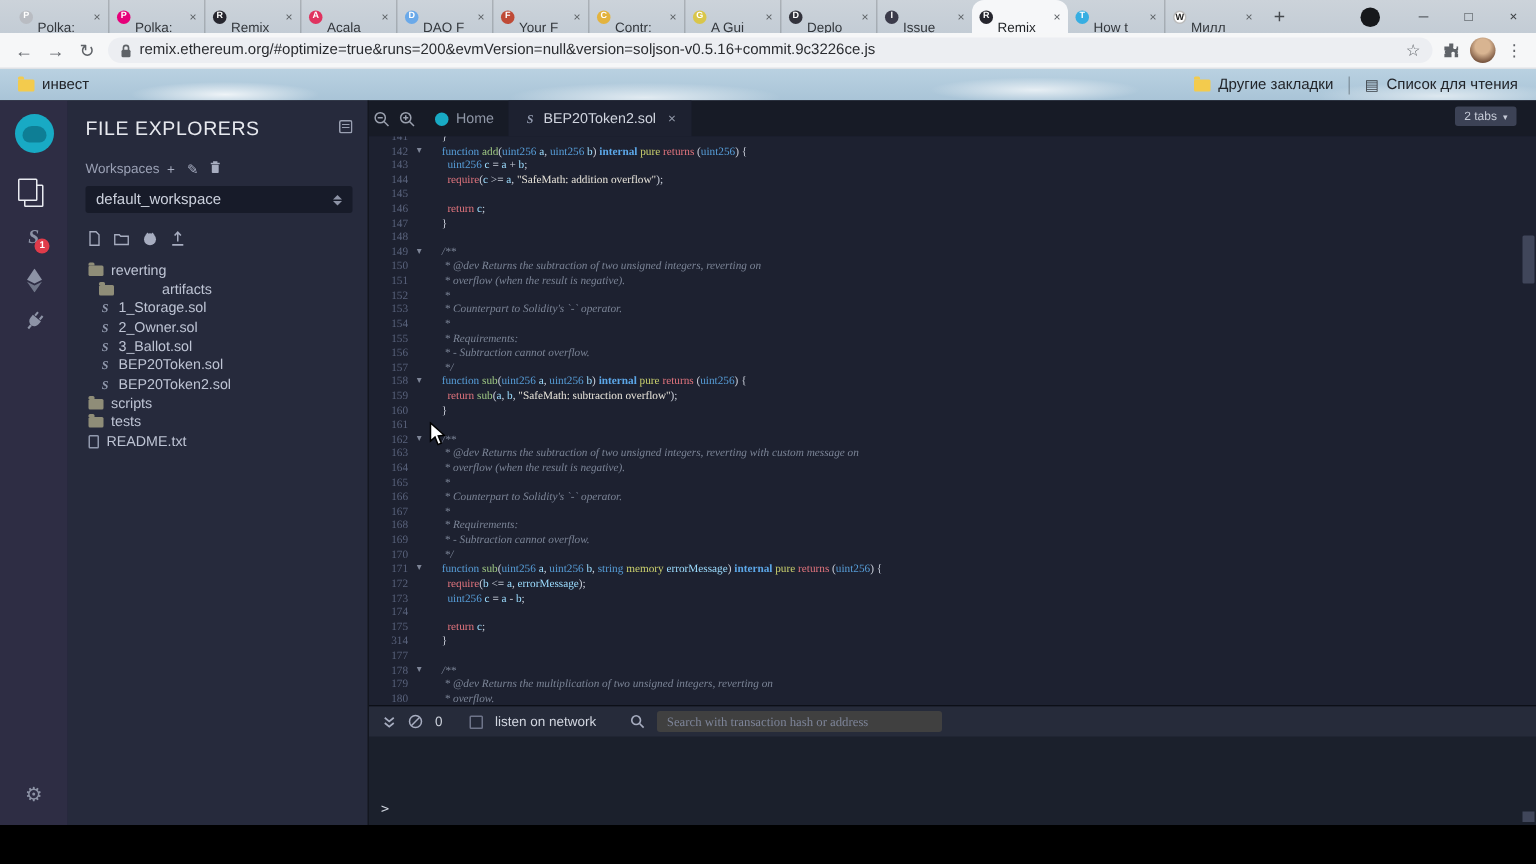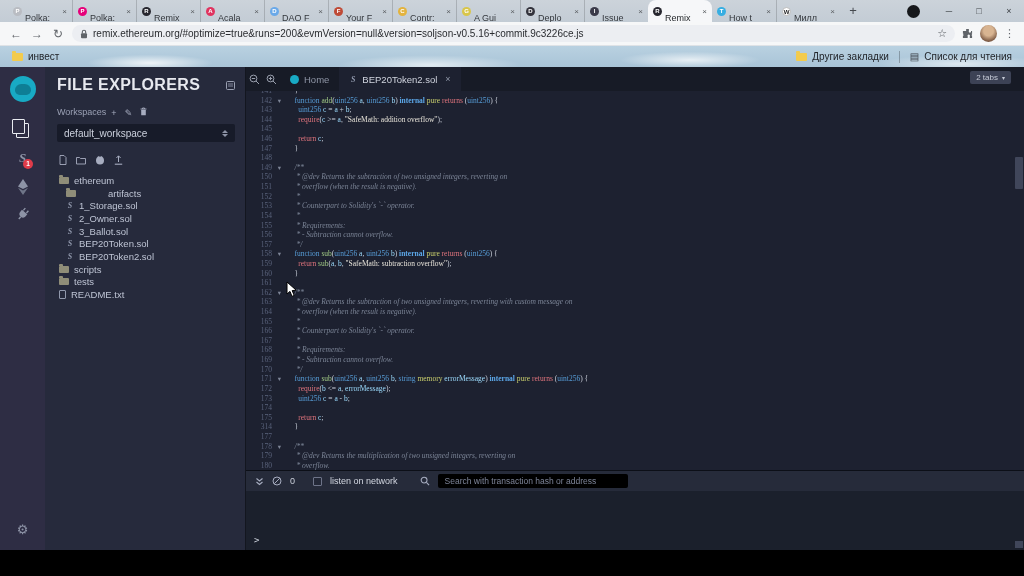--- a/index.html
+++ b/index.html
@@ -59,21 +59,21 @@
   .ibdocs::before{content:'';position:absolute;left:-5px;top:-5px;width:11px;height:13px;border:1.6px solid #e9ebf1;border-radius:1px;background:#2e2d44;z-index:-0;}
   .ibS{margin-top:12px;font-size:13px;font-weight:bold;font-style:italic;font-family:"Liberation Serif",serif;}
   .errbadge{position:absolute;right:-7px;bottom:-3px;min-width:10px;height:10px;border-radius:5px;background:#e03b4a;
             color:#fff;font-size:6.5px;line-height:10px;text-align:center;font-weight:bold;font-style:normal;font-family:"Liberation Sans",sans-serif;padding:0 2px;}
   .ibeth{margin-top:13px;}
   .ibplug{margin-top:12px;}
   .ibgear{position:absolute;bottom:13px;left:0;width:45px;text-align:center;font-size:13px;color:#8d93a6;}
 
   .sidepanel{width:201px;flex:none;background:#262a3c;border-right:1px solid #13161f;padding:9px 10px 0 12px;color:#c6cbda;}
   .sphead{display:flex;align-items:center;justify-content:space-between;}
-  .sptitle{font-size:16px;font-weight:bold;letter-spacing:.4px;color:#e7e9ef;}
+  .sptitle{font-size:13px;font-weight:normal;letter-spacing:.4px;color:#e7e9ef;}
   .spheadicon{color:#9aa0b2;}
   .wsrow{margin-top:13px;display:flex;align-items:flex-start;gap:5px;font-size:9px;color:#9aa0b4;}
   .wsops{display:flex;gap:8px;color:#a7adc0;align-items:center;}
   .wsops .g{font-size:9px;}
   .wsselect{margin-top:6px;height:18px;background:#171b29;border-radius:2px;display:flex;align-items:center;
             justify-content:space-between;padding:0 7px;font-size:10px;color:#ccd1dd;}
   .updn{display:flex;flex-direction:column;gap:1px;}
   .updn b{width:0;height:0;border-left:3px solid transparent;border-right:3px solid transparent;}
   .updn b.u{border-bottom:3px solid #8d93a6;}
   .updn b.d{border-top:3px solid #8d93a6;}
@@ -108,22 +108,22 @@
   .tk-o{color:#c8cdd8;} .tk-c{color:#7b8496;font-style:italic;}
   .vscroll{position:absolute;right:0;top:0;width:10px;bottom:0;}
   .vthumb{position:absolute;right:1px;top:66px;width:8px;height:32px;background:#40465a;border-radius:1px;}
 
   .terminal{height:80px;flex:none;background:#1b202c;border-top:1px solid #0c0f17;position:relative;}
   .thead{height:20px;background:#262b3a;display:flex;align-items:center;gap:8px;padding:0 9px;}
   .ticonh{color:#a7adc0;display:flex;align-items:center;}
   .tcount{font-size:9px;color:#ccd1db;}
   .chk{width:9px;height:9px;border:1px solid #6e7489;border-radius:1px;background:#20253261;margin-left:10px;flex:none;}
   .tlisten{font-size:9px;color:#d2d6e0;}
-  .tsearch{width:190px;height:14px;background:#000000;border:none;border-radius:2px;font-size:8.5px;
-           color:#aab1c4;padding:0 7px;font-family:Liberation Sans, sans-serif;outline:none;}
+  .tsearch{width:190px;height:14px;background:#404040;border:none;border-radius:2px;font-size:8.5px;
+           color:#aab1c4;padding:0 7px;font-family:Liberation Serif, serif;outline:none;}
   .tsearch::placeholder{color:#7d8498;}
   .tlog{padding:4px 0 0 13px;font-family:"DejaVu Sans Mono",monospace;font-size:8px;color:#c6cbd5;}
   .tline{height:9.5px;line-height:9.5px;white-space:nowrap;}
   .tlink{text-decoration:underline;}
   .prompt{position:absolute;left:8px;bottom:5px;font-family:"DejaVu Sans Mono",monospace;font-size:9px;color:#cfd4de;}
   .tthumb{position:absolute;right:1px;bottom:2px;width:8px;height:7px;background:#40465a;}
 
   .bottombar{position:absolute;left:0;top:550px;width:1024px;height:26px;background:#000;}
   .cursor{position:absolute;left:286px;top:281px;z-index:20;}
 </style>
@@ -324,21 +324,21 @@
         <span>
           <svg width="9" height="10" viewBox="0 0 9 10">
               <path d="M4.5 7V1M2.4 3L4.5.8 6.6 3" stroke="#a7adc0" stroke-width="1" fill="none"></path>
               <path d="M.8 9.2h7.4" stroke="#a7adc0" stroke-width="1.1"></path>
             </svg>
         </span>
       </div>
       <div class="tree">
           <div class="trow" style="padding-left: 2px;">
             <span class="ticon tfolder"></span>
-            <span class="tlab">ethereum</span>
+            <span class="tlab">reverting</span>
           </div>
           <div class="trow" style="padding-left: 9px; gap: 32px;">
             <span class="ticon tfolder"></span>
             <span class="tlab">artifacts</span>
           </div>
           <div class="trow" style="padding-left: 9px;">
             <span class="ticon tsol">S</span>
             <span class="tlab">1_Storage.sol</span>
           </div>
           <div class="trow" style="padding-left: 9px;">

